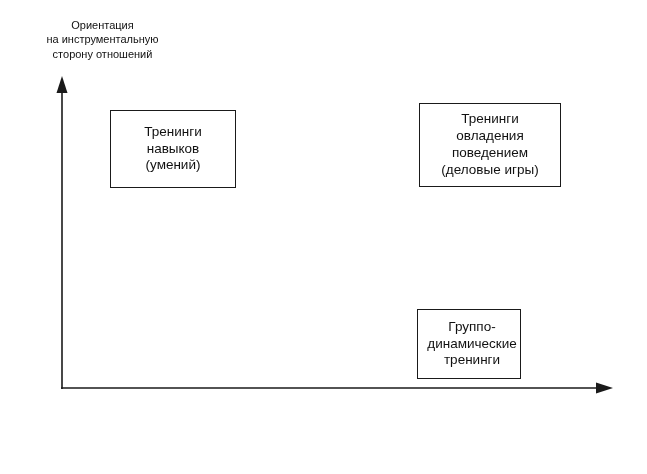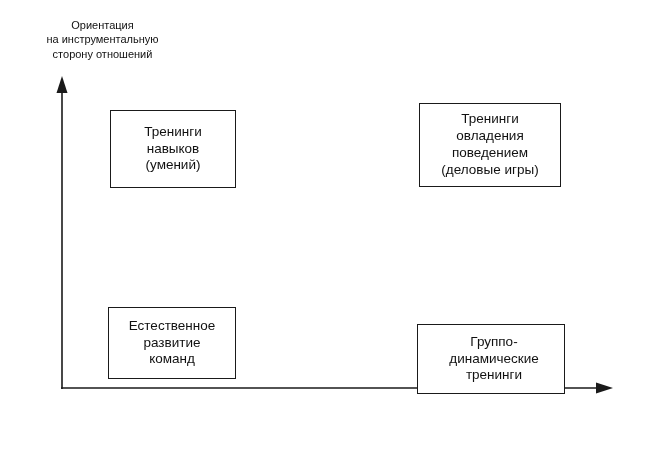--- a/index.html
+++ b/index.html
@@ -46,21 +46,21 @@
     line-height: 1.25;
     color: #111111;
     white-space: pre-line;
     box-sizing: border-box;
     padding: 4px 6px;
   }
   .box-skills        { left: 110px; top: 110px; width: 126px; height: 78px; }
   .box-behavior      { left: 419px; top: 103px; width: 142px; height: 84px; }
   .box-coaching      { left: 262px; top: 206px; width: 124px; height: 60px; }
   .box-natural       { left: 108px; top: 307px; width: 128px; height: 72px; }
-  .box-groupdynamic  { left: 417px; top: 324px; width: 148px; height: 70px; padding-left: 12px; }
+  .box-groupdynamic  { left: 417px; top: 309px; width: 104px; height: 70px; padding-left: 12px; }
 </style>
 </head>
 <body>
 
 <div class="canvas">
 
   <svg class="axis-svg" viewBox="0 0 647 474" xmlns="http://www.w3.org/2000/svg">
 
     <g>
       <line x1="62" y1="389" x2="62" y2="90" stroke="#1a1a1a" stroke-width="1.6"></line>
@@ -80,21 +80,18 @@
   <div class="node-box box-skills">Тренинги
 навыков
 (умений)</div>
 
   <div class="node-box box-behavior">Тренинги
 овладения
 поведением
 (деловые игры)</div>
 
 
-  <div class="node-box box-natural">Естественное
-развитие
-команд</div>
 
   <div class="node-box box-groupdynamic">Группо-
 динамические
 тренинги</div>
 
 </div>
 
 </body></html>

